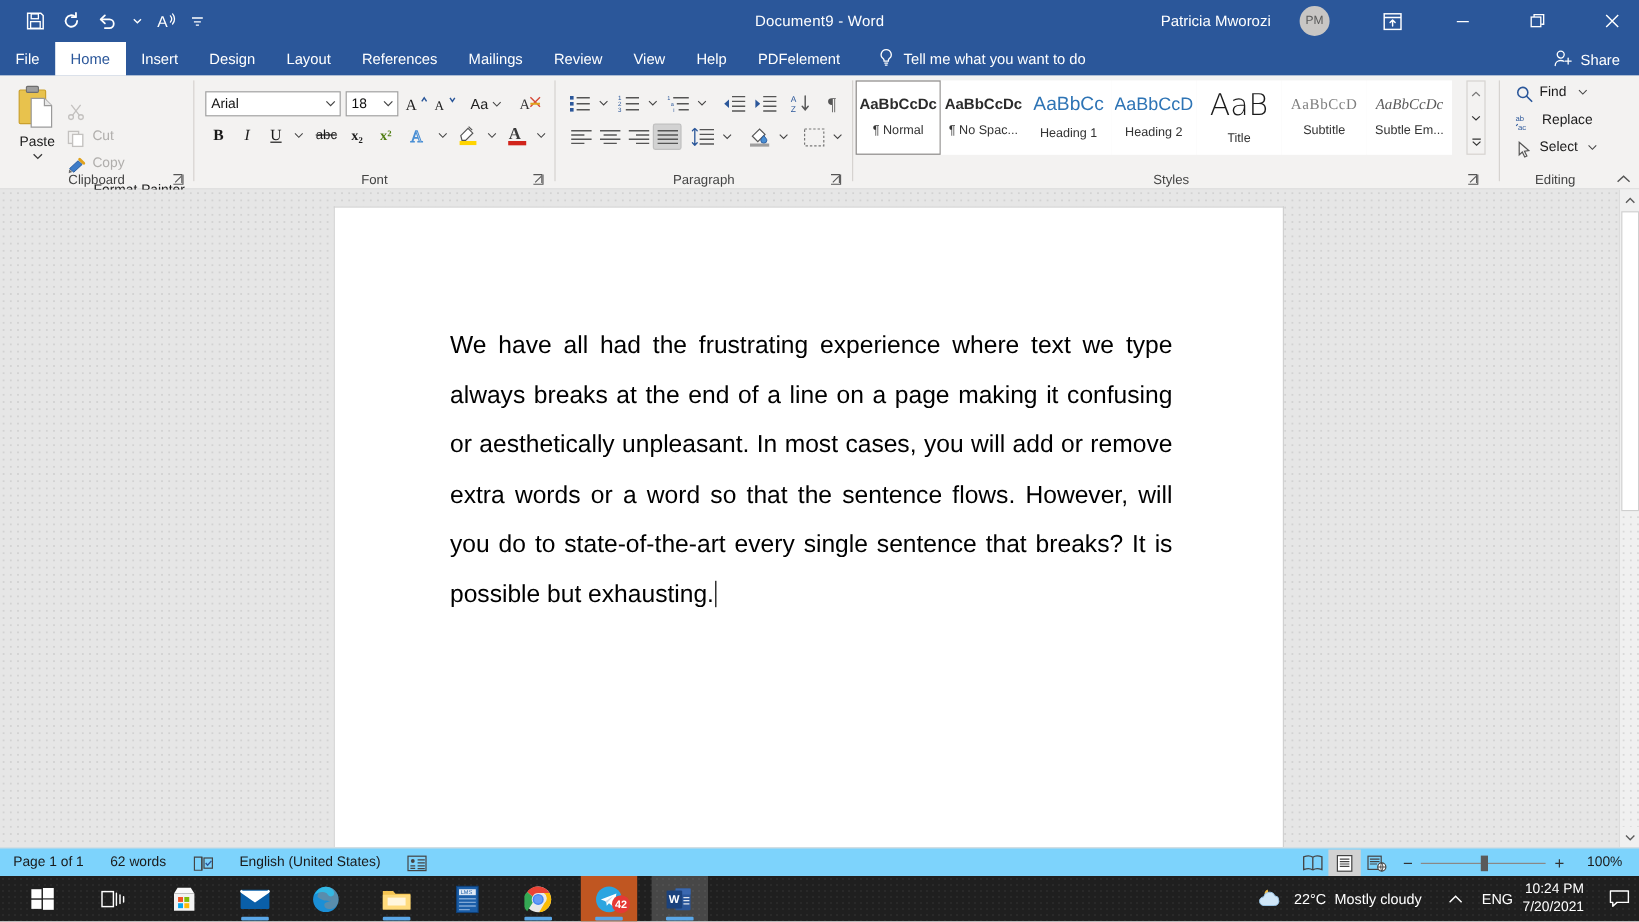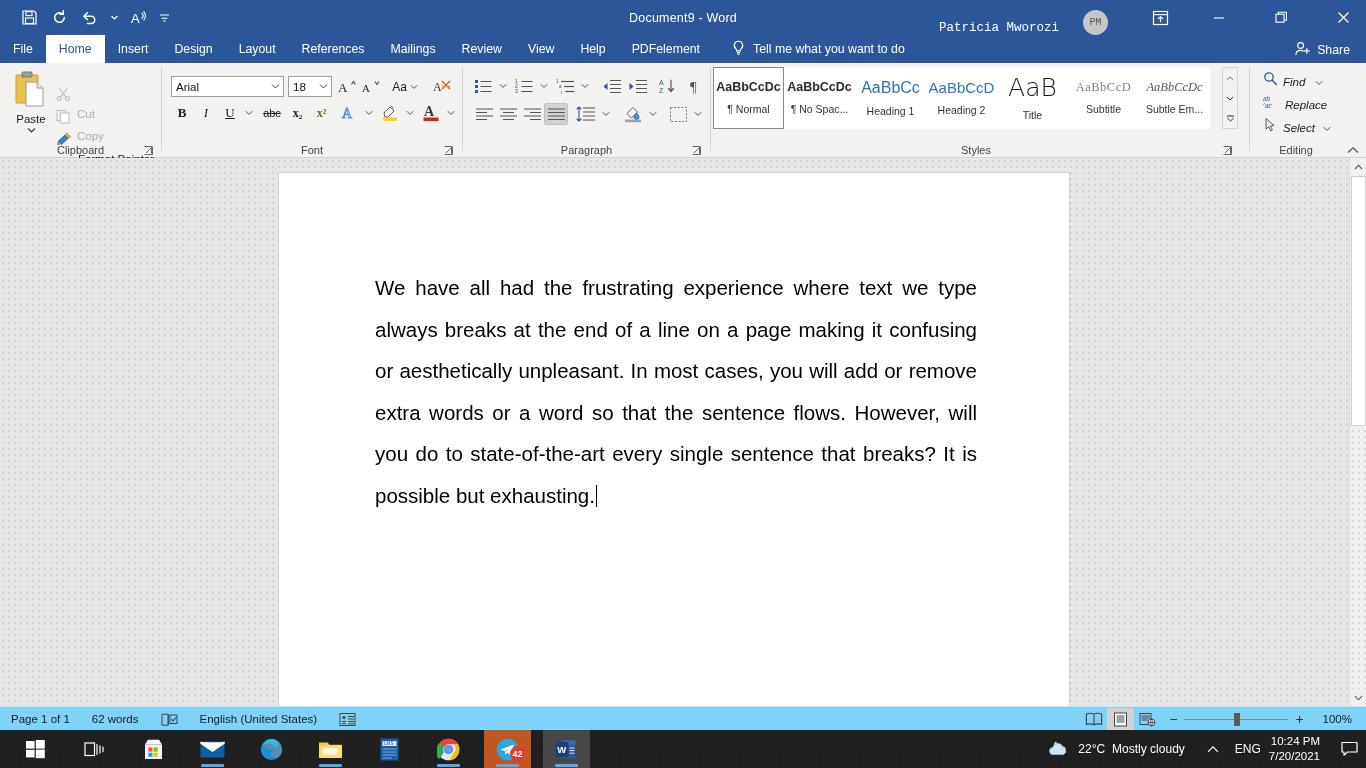--- a/index.html
+++ b/index.html
@@ -24,21 +24,21 @@
   }
   .qat-btn svg { display: block; }
   .qat-btn.small { width: 20px; }
   .title-center {
     position: absolute; left: 0; right: 0; text-align: center;
     font-size: 12.5px; color: #ffffff; pointer-events: none;
     letter-spacing: .2px;
   }
   .title-right {
     position: absolute; right: 0; top: 0; height: 35px;
-    display: flex; align-items: flex-end; gap: 16px; font-family: Liberation Mono, monospace;
+    display: flex; align-items: center; gap: 16px;
   }
   .account-name { font-size: 12.5px; color: #fff; padding-right: 8px; }
   .avatar {
     width: 25px; height: 25px; border-radius: 50%;
     background: #c8c6c4; color: #5a5a5a;
     font-size: 10px; display: flex; align-items: center; justify-content: center;
     margin-right: 16px;
   }
   .win-btn {
     width: 46px; height: 35px; display: flex; align-items: center; justify-content: center;
@@ -119,21 +119,21 @@
   .style-card .name { font-size: 10.5px; color: #333; margin-top: 9px; white-space: nowrap; overflow: hidden; max-width: 69px;}
   .gallery-scroll {
     position: absolute; left: 1222px; top: 4px; width: 16px; height: 62px;
     background: #f3f2f1; border: 1px solid #d6d3d0;
     display: flex; flex-direction: column; justify-content: space-between; align-items: center;
     padding: 1px 0;
   }
   .gallery-scroll div { font-size: 8px; color: #555; line-height: 1; height: 18px; display:flex; align-items:center;}
 
   
-  .edit-item { position: absolute; display: flex; align-items: flex-end; gap: 5px; font-size: 11.5px; color: #1a1a1a; font-style: italic; }
+  .edit-item { position: absolute; display: flex; align-items: flex-start; gap: 5px; font-size: 11.5px; color: #1a1a1a; }
 
   
   .docarea {
     position: absolute; left: 0; top: 158px; width: 1366px; height: 548px;
     background: #e6e6e6;
     background-image: radial-gradient(#d2d2d2 0.9px, transparent 0.9px);
     background-size: 6px 6px;
   }
   .page {
     position: absolute; left: 278px; top: 14px; width: 792px; height: 534px;

